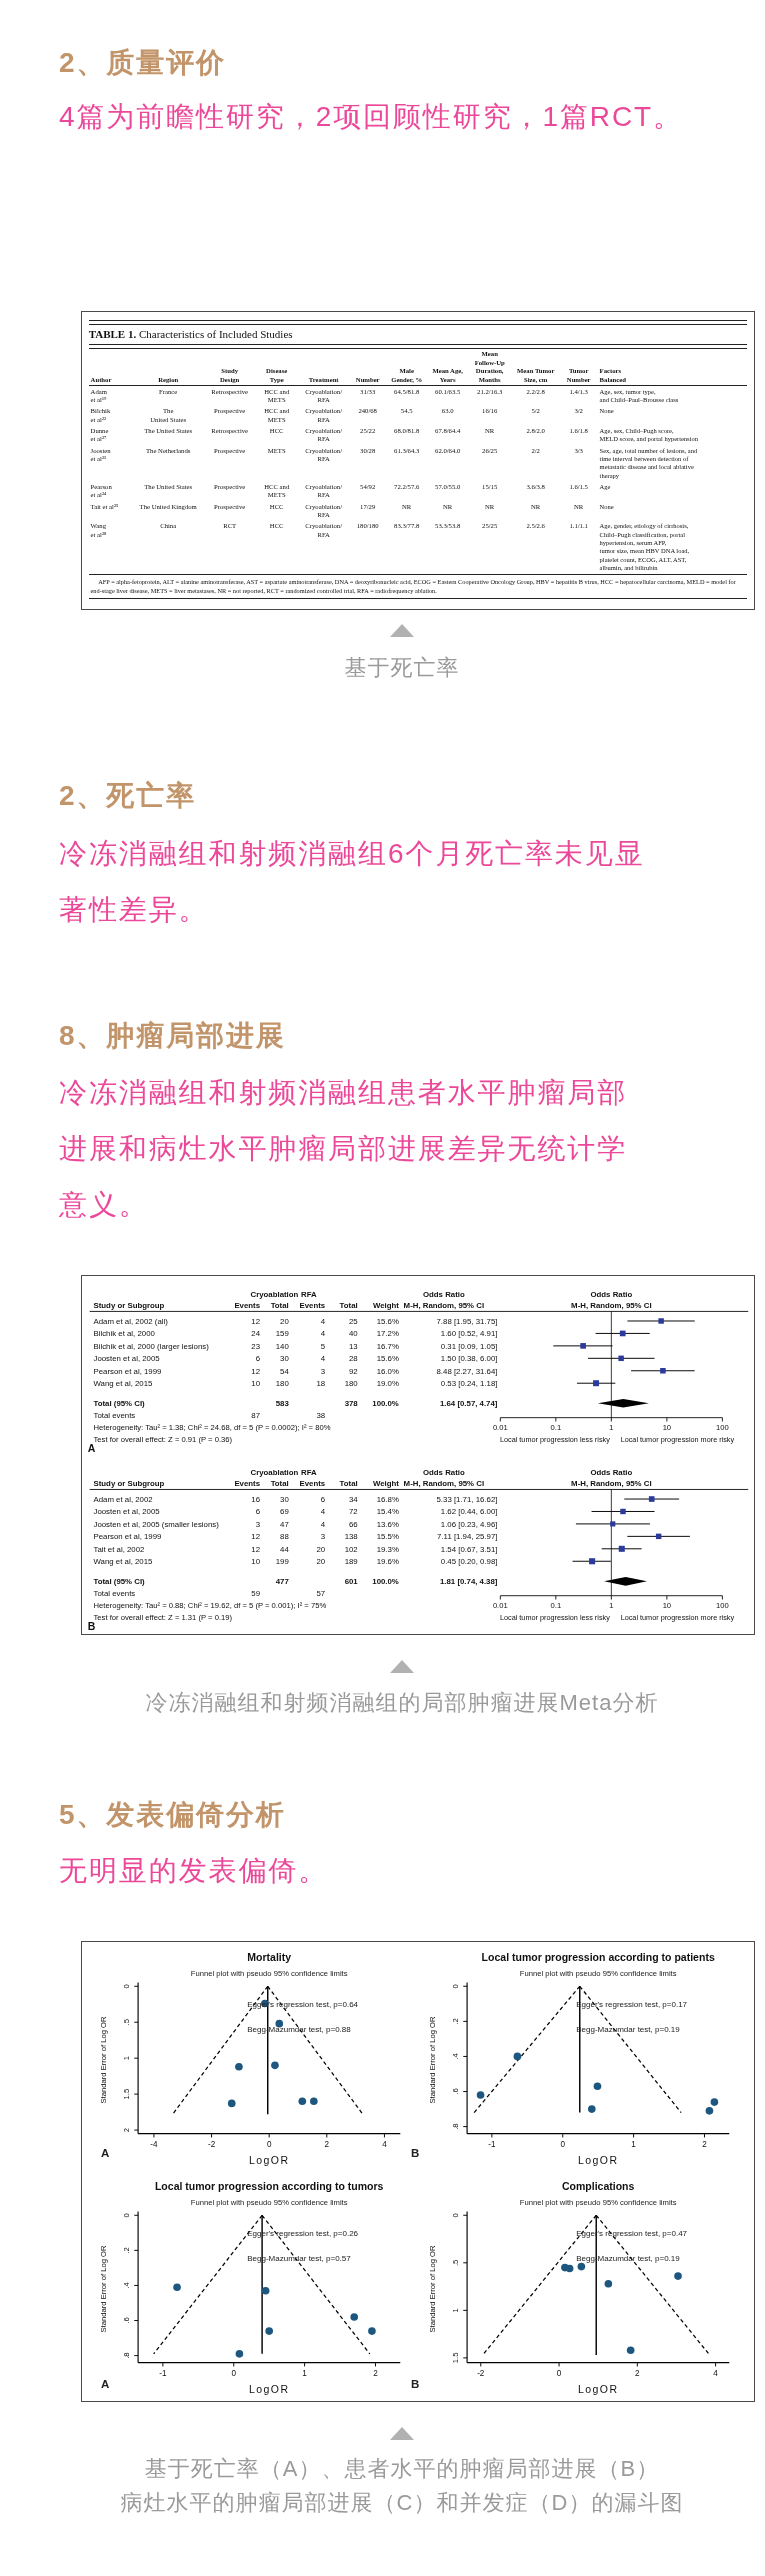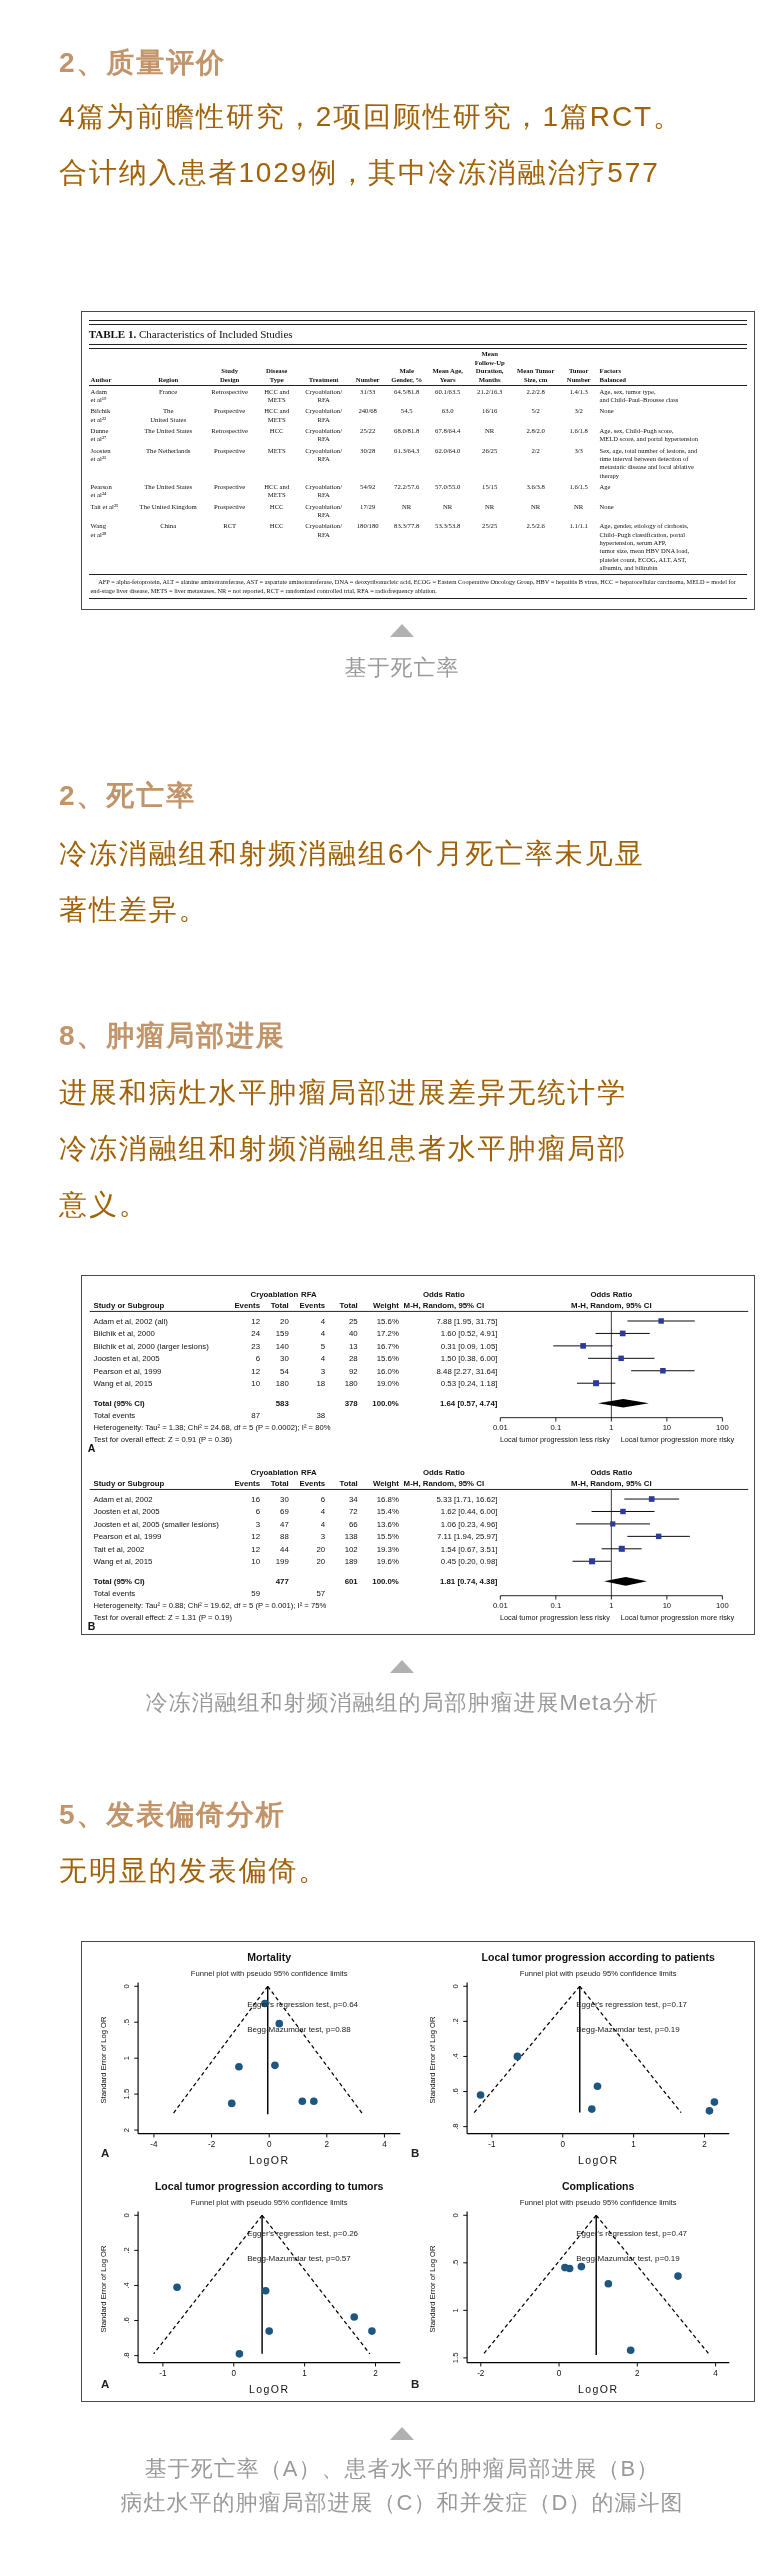--- a/index.html
+++ b/index.html
@@ -1,20 +1,20 @@
 <!DOCTYPE html>
 <html><head>
 <meta charset="utf-8">
 <style>
   html,body{margin:0;padding:0;background:#fff;}
   .page{position:relative;width:748px;height:2576px;background:#ffffff;overflow:hidden;
         font-family:"Liberation Sans",sans-serif;color:#222;margin-left:28px;}
   .h-sec{position:absolute;left:31px;font-size:28px;font-weight:bold;letter-spacing:1.9px;color:#c2946a;white-space:nowrap;}
   .para{position:absolute;left:31px;right:27px;}
-  .t-line{height:56px;font-size:28px;line-height:34px;letter-spacing:1.9px;color:#a16207;white-space:nowrap;}
+  .t-line{height:56px;font-size:28px;line-height:34px;letter-spacing:1.9px;color:#ec4899;white-space:nowrap;}
   .figbox{position:absolute;left:53px;width:674px;border:1px solid #4a4a4a;background:#fff;box-sizing:border-box;}
   .tri{position:absolute;left:50%;transform:translateX(-50%);width:0;height:0;
        border-left:12.4px solid transparent;border-right:12.4px solid transparent;border-bottom:13.4px solid #b1b1b1;}
   .cap{position:absolute;left:0;width:100%;text-align:center;color:#9a9a9a;font-size:22px;letter-spacing:1px;}
   .cap div{line-height:34px;}
   
   .twrap{padding:7.7px 6.7px 0 6.7px;font-family:"Liberation Serif",serif;color:#111;}
   .r2{height:2.9px;border-top:1px solid #222;border-bottom:1px solid #222;}
   .r1{border-top:1px solid #222;}
   .rT{border-top:1.9px solid #222;}
@@ -29,21 +29,20 @@
   svg text{font-family:"Liberation Sans",sans-serif;}
 </style>
 </head>
 <body>
 
 <div class="page">
 
   <div class="h-sec" style="top:44px">2、质量评价</div>
   <div class="para" style="top:100px">
       <div class="t-line">4篇为前瞻性研究，2项回顾性研究，1篇RCT。</div>
-      <div class="t-line">合计纳入患者1029例，其中冷冻消融治疗577</div>
     </div>
 
   <div class="figbox" style="top:311px;height:299px">
     <div class="twrap">
         <div class="r2"></div>
         <div class="ttitle"><b>TABLE 1.</b> Characteristics of Included Studies</div>
         <div class="r2"></div>
         <div class="tgrid thead" style="display: grid; grid-template-columns: 44px 71px 52px 42px 52px 36px 42px 40px 44px 48px 38px 151px;">
           <div class="tcell left">Author</div>
           <div class="tcell">Region</div>
@@ -204,22 +203,22 @@
   <div class="cap" style="top:653px">基于死亡率</div>
 
   <div class="h-sec" style="top:777px">2、死亡率</div>
   <div class="para" style="top:837px">
       <div class="t-line">冷冻消融组和射频消融组6个月死亡率未见显</div>
       <div class="t-line">著性差异。</div>
     </div>
 
   <div class="h-sec" style="top:1017px">8、肿瘤局部进展</div>
   <div class="para" style="top:1076px">
+      <div class="t-line">冷冻消融组和射频消融组患者水平肿瘤局部</div>
       <div class="t-line">进展和病灶水平肿瘤局部进展差异无统计学</div>
-      <div class="t-line">冷冻消融组和射频消融组患者水平肿瘤局部</div>
       <div class="t-line">意义。</div>
     </div>
 
   <div class="figbox" style="top:1275px;height:360px">
     <svg id="forest-svg" width="672" height="358" viewBox="0 0 702 374">
         <g>
           <text x="201" y="22" font-size="8.2" text-anchor="middle" font-weight="bold" fill="#111">Cryoablation</text>
           <text x="237" y="22" font-size="8.2" text-anchor="middle" font-weight="bold" fill="#111">RFA</text>
           <text x="378" y="22" font-size="8.2" text-anchor="middle" font-weight="bold" fill="#111">Odds Ratio</text>
           <text x="553" y="22" font-size="8.2" text-anchor="middle" font-weight="bold" fill="#111">Odds Ratio</text>

